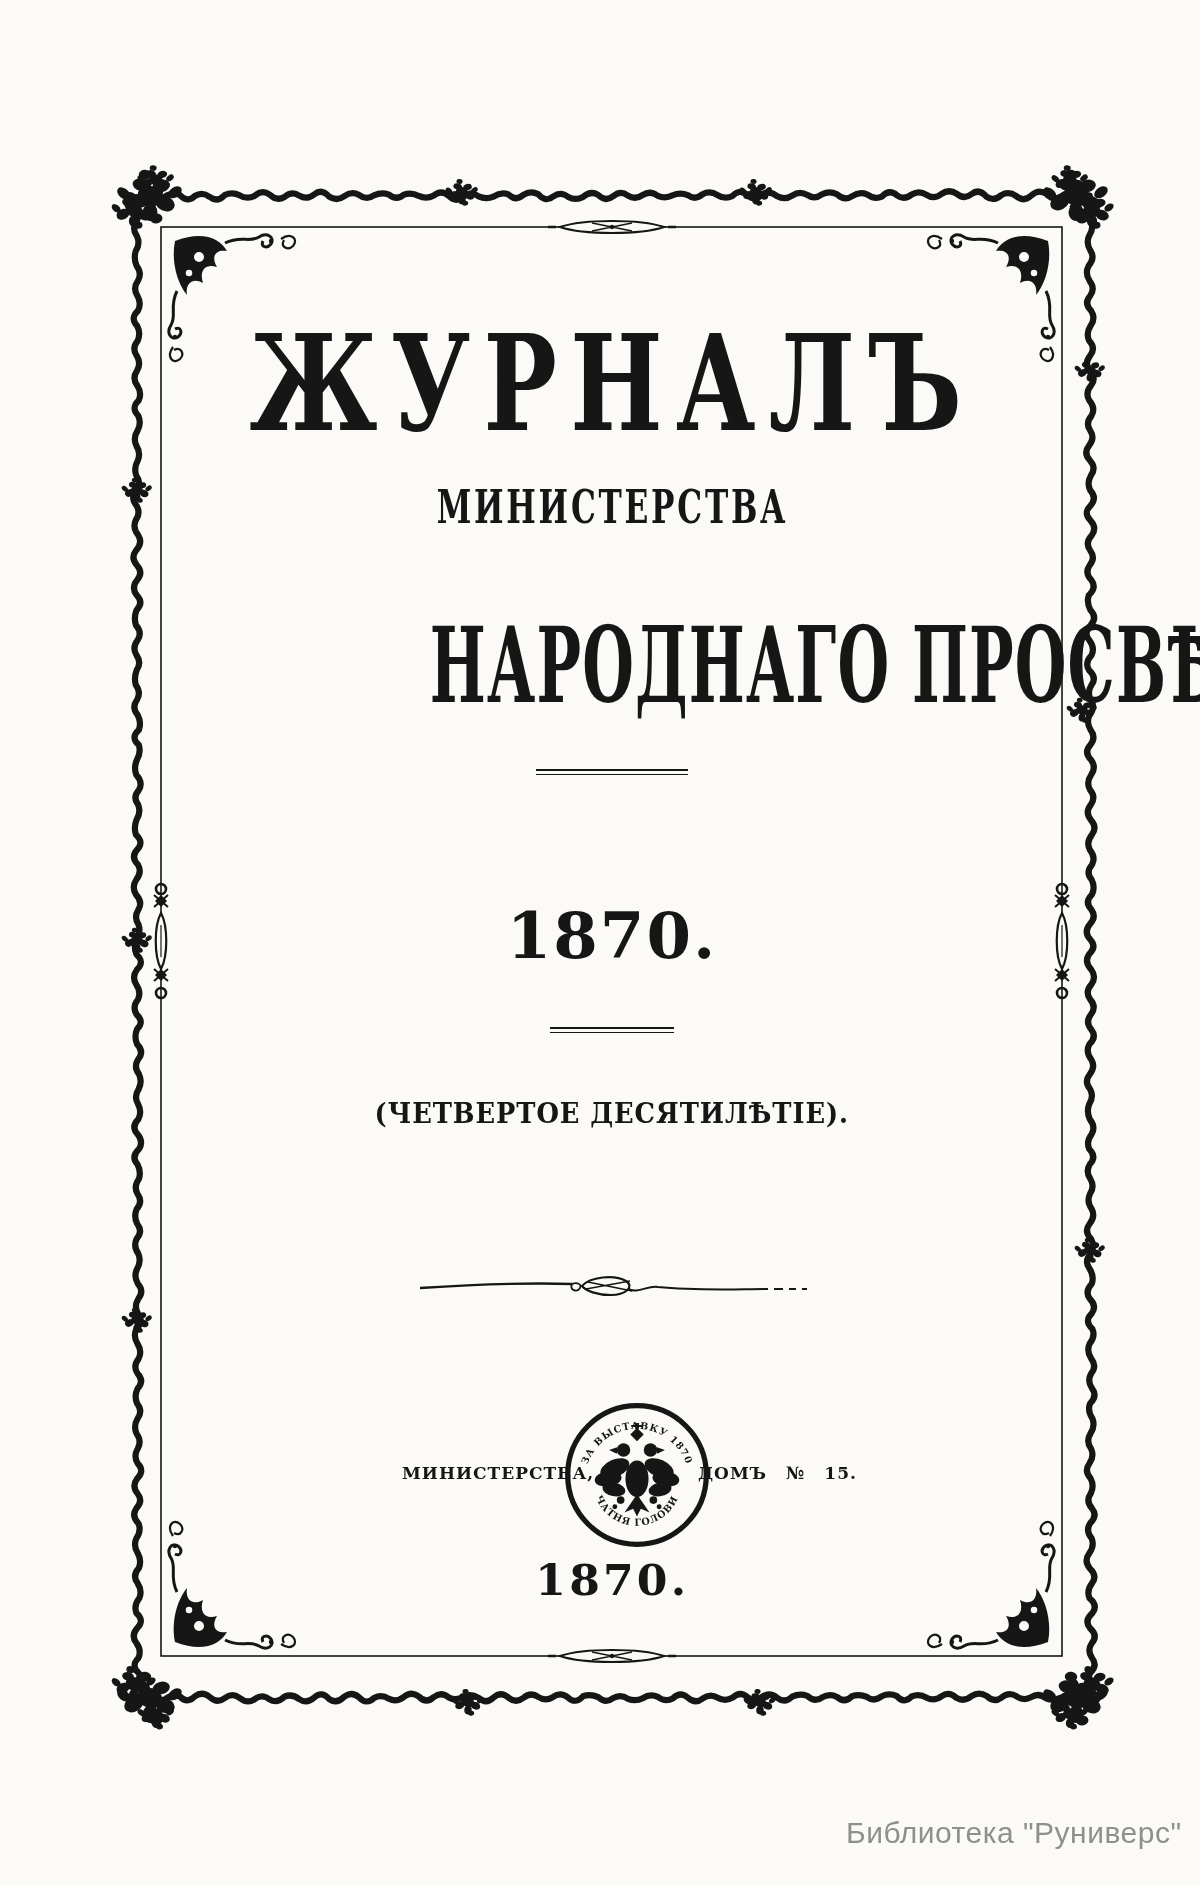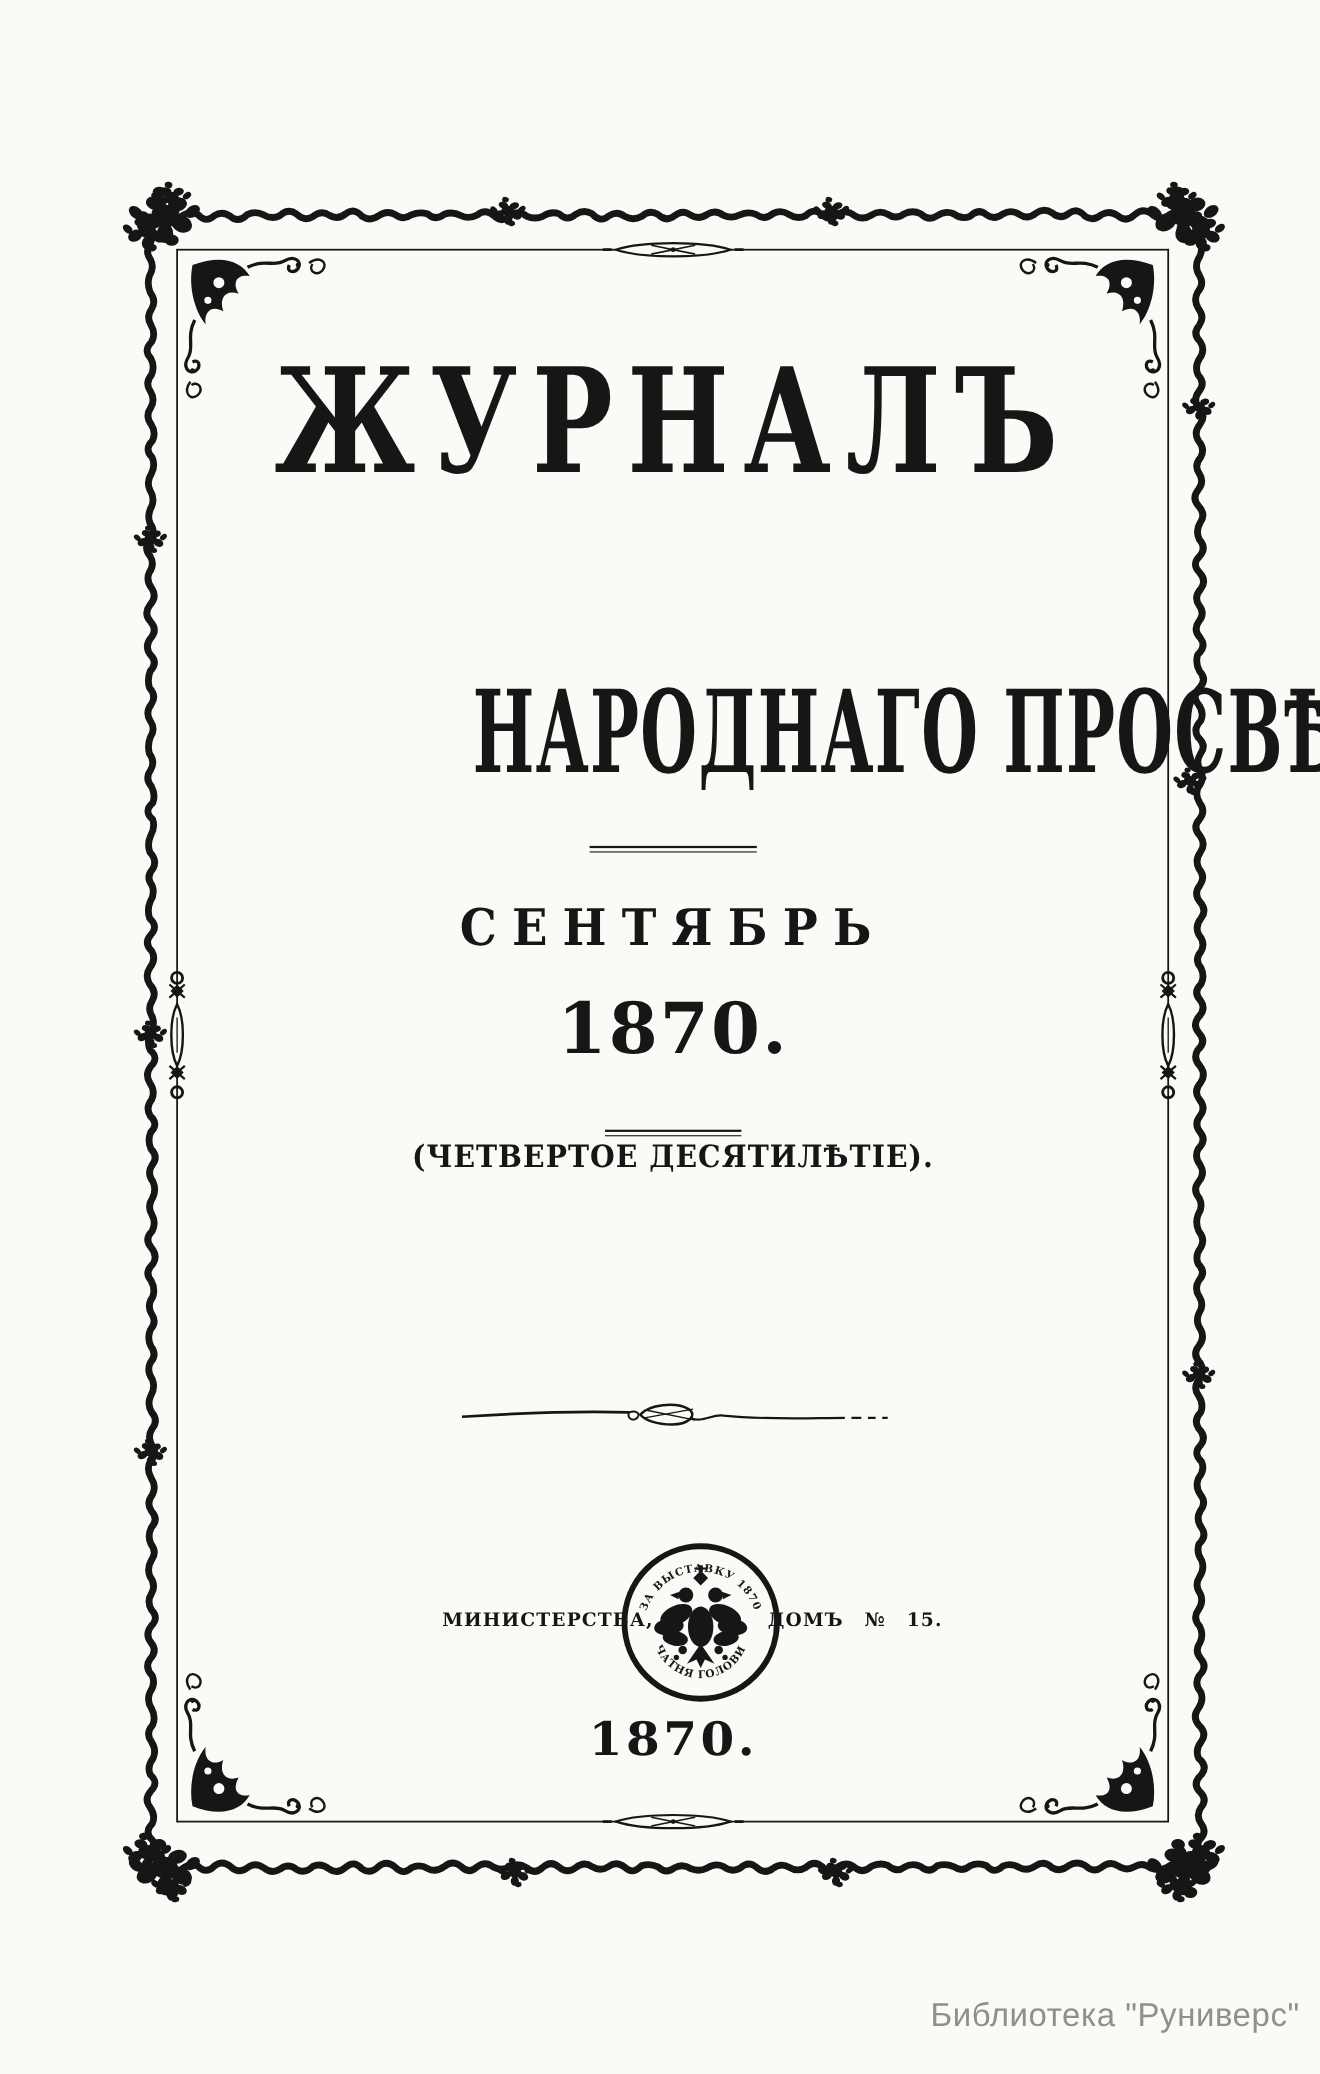--- a/index.html
+++ b/index.html
@@ -15,21 +15,21 @@
   .cline > span{display:inline-block;}
   .masthead{top:318px;font-size:132px;font-weight:bold;letter-spacing:18px;}
   .masthead > span{transform:scaleX(.74);}
   .ministry{top:484px;font-size:46px;font-weight:bold;letter-spacing:4px;}
   .ministry > span{transform:scaleX(.68);}
   .dept{top:614px;font-size:104px;font-weight:bold;letter-spacing:2px;}
   .dept > span{transform:scaleX(.57);}
   .month{top:820px;font-size:46px;font-weight:bold;letter-spacing:15px;}
   .month > span{transform:scaleX(.92);}
   .year-big{top:904px;font-size:64px;font-weight:bold;letter-spacing:2px;}
-  .decade{top:1038px;font-size:28px;font-weight:bold;letter-spacing:1px;}
+  .decade{top:1100px;font-size:28px;font-weight:bold;letter-spacing:1px;}
   .decade > span{transform:scaleX(.92);}
   .part{top:1166px;font-size:33px;font-weight:bold;letter-spacing:2px;}
   .part > span{transform:scaleX(.78);}
   .city{top:1352px;font-size:28px;font-weight:bold;letter-spacing:2px;}
   .city > span{transform:scaleX(.86);}
   .print-year{top:1560px;font-size:42px;font-weight:bold;letter-spacing:3px;}
   .print-year > span{transform:scaleX(1.05);}
   .shortrule{position:absolute;left:0;width:100%;display:flex;justify-content:center;}
   .shortrule > div{border-top:2.5px solid #161616;border-bottom:1.5px solid #161616;height:3px;}
   .rule1{top:769px;} .rule1 > div{width:152px;}
@@ -397,32 +397,32 @@
       <circle cx="0" cy="52" r="5" fill="none" stroke="#161616" stroke-width="2.6"></circle>
     </g>
   </svg>
 
 <div class="content">
 
   <div class="cline masthead">
     <span>ЖУРНАЛЪ</span>
   </div>
 
+  <div class="cline ministry">
+    <span>МИНИСТЕРСТВА</span>
+  </div>
 
   <div class="cline dept">
     <span>НАРОДНАГО ПРОСВѢЩЕНІЯ.</span>
   </div>
 
   <div class="shortrule rule1">
       <div></div>
     </div>
 
-  <div class="cline month">
-    <span>СЕНТЯБРЬ</span>
-  </div>
 
   <div class="cline year-big">
     <span>1870.</span>
   </div>
 
   <div class="shortrule rule2">
       <div></div>
     </div>
 
   <div class="cline decade">

